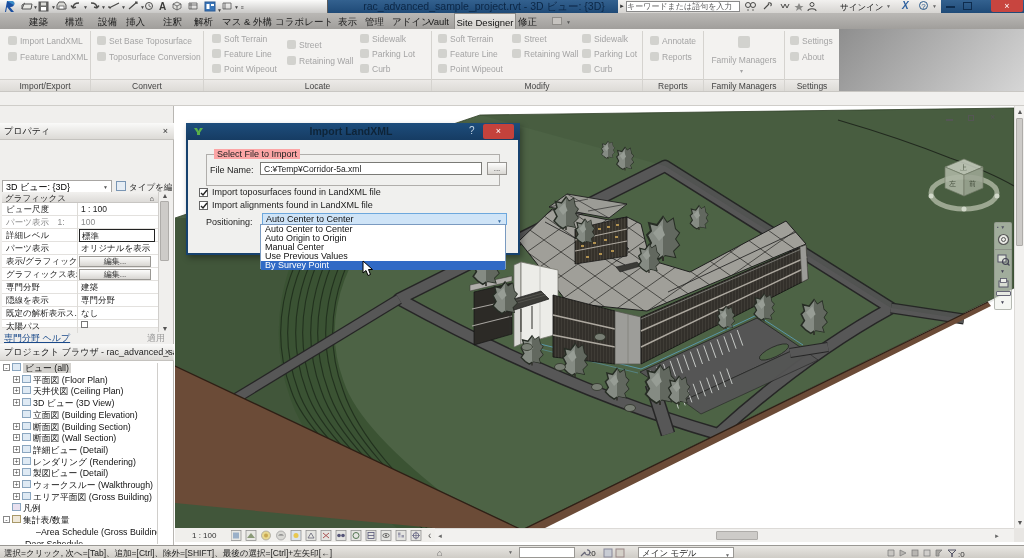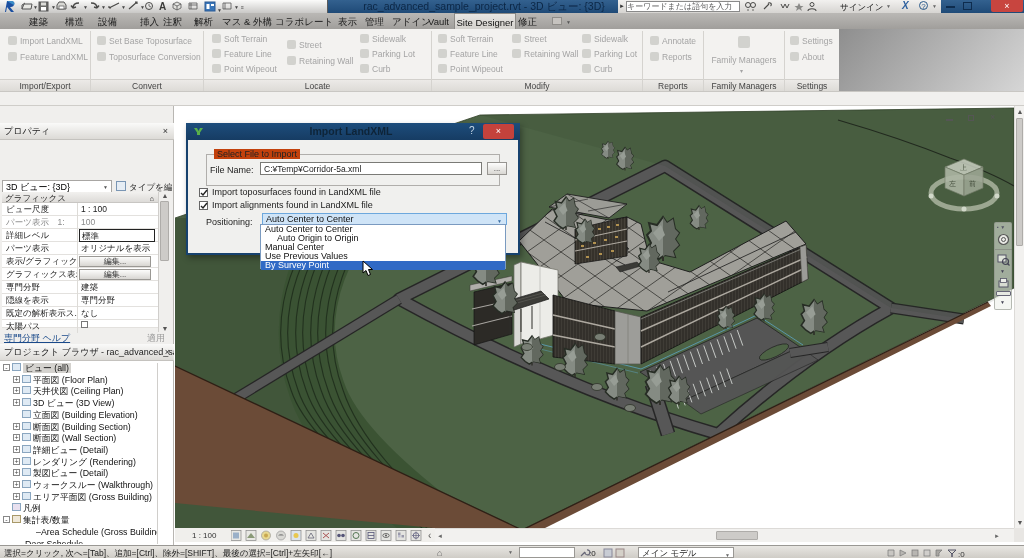--- a/index.html
+++ b/index.html
@@ -84,21 +84,21 @@
  <span class="abs" style="left:301px;top:1px;width:9px;height:9px;border:1px solid #2a5a8a;border-radius:50%;font-size:8px;color:#2a5a8a;text-align:center;line-height:9px">?</span>
  <span class="abs" style="left:314px;top:3px;font-size:5px;color:#666">▼</span>
 </div>
 <div class="abs" style="left:946px;top:6px;width:9px;height:2px;background:#0e2c4e"></div>
 <div class="abs" style="left:963px;top:2px;width:9px;height:8px;border:1.5px solid #0e2c4e;background:transparent"></div>
 <div id="closebtn" class="abs">×</div>
 <div id="tabbar" class="abs"></div>
 <span class="tab" style="left:29px">建築</span>
 <span class="tab" style="left:65px">構造</span>
 <span class="tab" style="left:98px">設備</span>
-<span class="tab" style="left:140px">挿入</span>
+<span class="tab" style="left:126px">挿入</span>
 <span class="tab" style="left:163px">注釈</span>
 <span class="tab" style="left:194px">解析</span>
 <span class="tab" style="left:222px">マス &amp; 外構</span>
 <span class="tab" style="left:275px">コラボレート</span>
 <span class="tab" style="left:338px">表示</span>
 <span class="tab" style="left:365px">管理</span>
 <span class="tab" style="left:392px">アドイン</span>
 <span class="tab" style="left:428px">Vault</span>
 <div id="tab-active" class="abs">Site Designer</div>
 <span class="tab" style="left:518px">修正</span>
@@ -551,21 +551,21 @@
  <div class="abs" style="left:-2px;top:-2px;width:334px;height:17px;background:linear-gradient(#1d4d7c,#163c63)">
   <svg class="abs" style="left:7px;top:3px" width="11" height="11" viewBox="0 0 11 11">
         <path d="M1,2 L4,2 L5.5,5 L7,2 L10,2 L7,6.5 L7,9 L4,9 L4,6.5 Z" fill="#59b04a"></path>
       </svg>
   <span class="abs" style="left:0;width:330px;text-align:center;top:2px;font-size:10.5px;color:#0e2438;font-weight:bold">Import LandXML</span>
   <span class="abs" style="left:283px;top:2px;font-size:10px;color:#c8d8e8">?</span>
   <div class="abs" style="left:297px;top:1px;width:31px;height:15px;background:#c4423c;border-radius:2px;color:#fff;font-size:9px;text-align:center;line-height:15px">×</div>
  </div>
 
  <div class="abs" style="left:18px;top:29px;width:294px;height:32px;border:1px solid #b0aeab"></div>
- <div class="abs" style="left:26px;top:24px;background:#c2410c;padding:0 3px;font-size:9px;color:#222">Select File to Import</div>
+ <div class="abs" style="left:26px;top:24px;background:#fca5a5;padding:0 3px;font-size:9px;color:#222">Select File to Import</div>
  <div class="abs" style="left:22px;top:40px;font-size:9px;color:#222">File Name:</div>
  <div class="abs" style="left:72px;top:37px;width:222px;height:13px;background:#fff;border:1px solid #7a7a76;font-size:8.5px;line-height:12px;padding-left:3px;color:#222">C:¥Temp¥Corridor-5a.xml</div>
  <div class="abs" style="left:299px;top:37px;width:20px;height:13px;background:linear-gradient(#fdfdfc,#d9d7d3);border:1px solid #979591;font-size:8px;text-align:center;line-height:11px;color:#333">...</div>
 
  <div class="abs" style="left:11px;top:63px;width:9px;height:9px;background:#fff;border:1px solid #666">
       <svg style="display:block" width="8" height="8" viewBox="0 0 8 8">
         <path d="M1,4 L3,6 L7,1" fill="none" stroke="#222" stroke-width="1.4"></path>
       </svg>
     </div>
  <div class="abs" style="left:24px;top:62px;font-size:9px;color:#222">Import toposurfaces found in LandXML file</div>
@@ -575,21 +575,21 @@
       </svg>
     </div>
  <div class="abs" style="left:24px;top:75px;font-size:9px;color:#222">Import alignments found in LandXML file</div>
 
  <div class="abs" style="left:18px;top:92px;font-size:9px;color:#222">Positioning:</div>
  <div class="abs" style="left:74px;top:88px;width:245px;height:12px;background:#cfe4f7;border:1px solid #6da8dd;font-size:9px;line-height:11px;padding-left:3px;color:#111">Auto Center to Center<span style="position:absolute;right:4px;top:2px;font-size:5px;color:#3a6ea5">▼</span></div>
 </div>
 
 <div class="abs" style="left:260px;top:224px;width:246px;height:45px;background:#fff;border:1px solid #7a9ac0;font-size:9px;color:#111;z-index:30">
  <div style="position:absolute;left:0;top:0;width:100%;height:9px;line-height:9px;padding-left:4px">Auto Center to Center</div>
- <div style="position:absolute;left:0;top:9px;width:100%;height:9px;line-height:9px;padding-left:16px">Auto Origin to Origin</div>
+ <div style="position:absolute;left:0;top:9px;width:100%;height:9px;line-height:9px;padding-left:4px">Auto Origin to Origin</div>
  <div style="position:absolute;left:0;top:18px;width:100%;height:9px;line-height:9px;padding-left:4px">Manual Center</div>
  <div style="position:absolute;left:0;top:27px;width:100%;height:9px;line-height:9px;padding-left:4px">Use Previous Values</div>
  <div style="position:absolute;left:0;top:36px;width:100%;height:9px;line-height:9px;padding-left:4px;background:#316ac5;color:#fff">By Survey Point</div>
 </div>
 
 <svg class="abs" style="left:362px;top:260px;z-index:40" width="12" height="17" viewBox="0 0 12 17">
     <path d="M1,1 L1,13 L4,10.5 L6,15.5 L8.5,14.5 L6.5,9.5 L10.5,9.5 Z" fill="#fff" stroke="#000" stroke-width="1"></path>
   </svg>
 
 </body></html>

